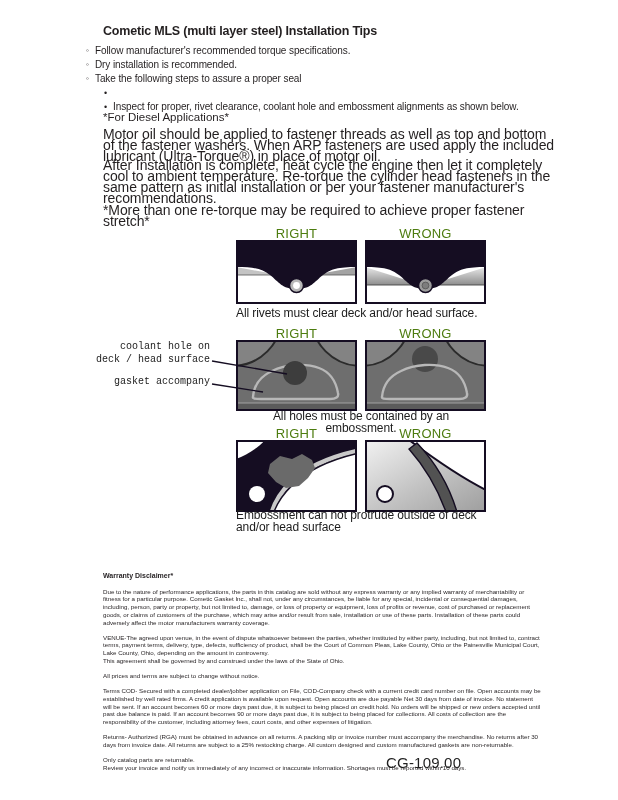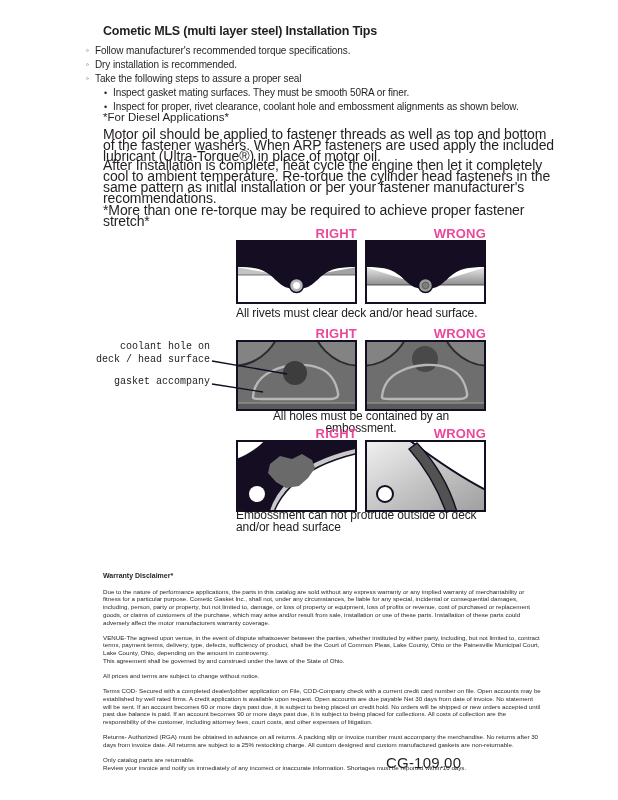--- a/index.html
+++ b/index.html
@@ -17,21 +17,21 @@
   
   .tips{left:86px;top:44px;width:470px;font-size:10px;line-height:14px;letter-spacing:-0.1px;}
   .tip-row{display:flex;}
   .tip-row .marker{width:9px;flex:0 0 9px;font-size:8px;line-height:14px;}
   .sub .marker{margin-left:18px;font-size:9px;}
   
   .diesel-heading{left:103px;top:111px;font-size:11.5px;font-weight:normal;}
   .para{left:103px;width:455px;font-size:14px;line-height:11px;letter-spacing:-0.1px;}
   .p1{top:129px;} .p2{top:160px;} .note{top:205px;}
   
-  .dg-header{width:121px;text-align:right;font-size:13px;letter-spacing:0.2px;color:#ec4899;font-weight:bold;}
+  .dg-header{width:121px;text-align:center;font-size:13px;letter-spacing:0.2px;color:#4d7c0f;}
   .col-a{left:236px;} .col-b{left:365px;}
   .hr1{top:226px;} .hr2{top:326px;} .hr3{top:426px;}
   .panel{display:block;}
   .pr1{top:240px;} .pr2{top:340px;} .pr3{top:440px;}
   .dg-caption{font-size:12px;line-height:11.5px;letter-spacing:-0.1px;color:#1c1c1c;}
   .cap1{left:236px;top:308px;width:280px;}
   .cap2{left:236px;top:411px;width:250px;text-align:center;}
   .cap3{left:236px;top:510px;width:260px;}
   
   .callout{right:408px;width:140px;text-align:right;font-size:10px;line-height:12.5px;color:#1c1c1c;font-family:Liberation Mono, monospace;}
@@ -58,21 +58,20 @@
   <div class="tip-row">
     <span class="marker">◦</span>
     <span>Dry installation is recommended.</span>
   </div>
   <div class="tip-row">
     <span class="marker">◦</span>
     <span>Take the following steps to assure a proper seal</span>
   </div>
   <div class="tip-row sub">
     <span class="marker">•</span>
-    <span>Inspect gasket mating surfaces.  They must be smooth 50RA or finer.</span>
   </div>
   <div class="tip-row sub">
     <span class="marker">•</span>
     <span>Inspect for proper, rivet clearance, coolant hole and embossment alignments as shown below.</span>
   </div>
 </div>
 
 <div class="abs diesel-heading">*For Diesel Applications*</div>
 <div class="abs para p1">Motor oil should be applied to fastener threads as well as top and bottom of the fastener washers. When ARP fasteners are used apply the included lubricant (Ultra-Torque®) in place of motor oil.</div>
 <div class="abs para p2">After Installation is complete, heat cycle the engine then let it completely cool to ambient temperature. Re-torque the cylinder head fasteners in the same pattern as initial installation or per your fastener manufacturer's recommendations.</div>

